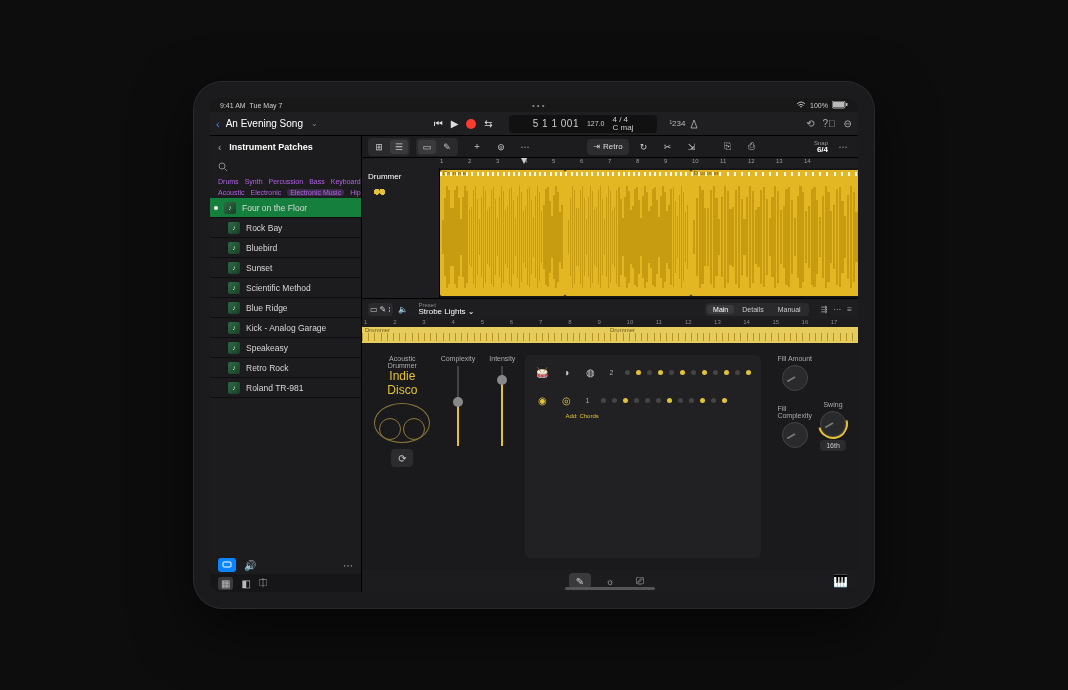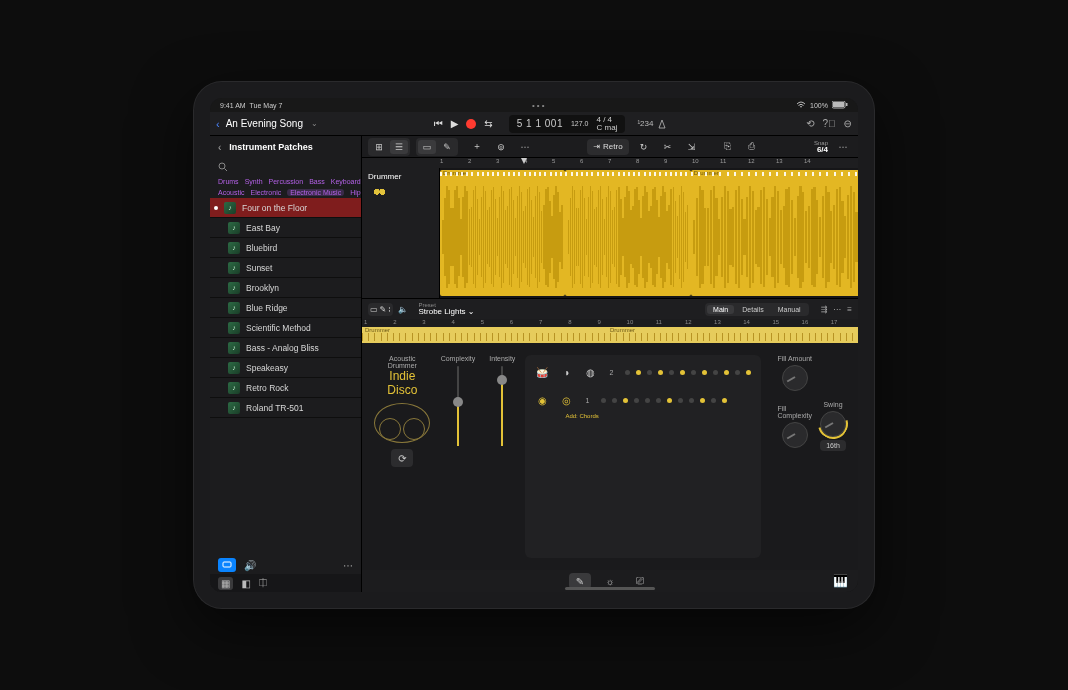--- a/index.html
+++ b/index.html
@@ -55,21 +55,21 @@
     gap: 6px;
     border-bottom: 1px solid #000;
   }
   .topbar .back { color: #4b86ff; font-size: 11px;}
   .topbar .title { color: #fff; font-size: 10px; font-weight: 500;}
   .topbar .title-chev { color: #888; font-size: 8px; margin-left:2px;}
   .topbar .transport { display:flex; gap:8px; margin-left: 110px; align-items:center;}
   .transport .tbtn { color:#ddd; font-size:10px;}
   .transport .record { width:10px;height:10px;border-radius:5px;background:#ff3b30;}
   .lcd {
-    background:#111; border-radius:4px; height:18px; padding:0 8px;
+    background:#111; border-radius:4px; height:18px; padding:0 24px;
     display:flex;align-items:center;gap:8px;font-size:8px;color:#ccc;margin-left:10px;
   }
   .lcd .pos{font-size:10px;letter-spacing:.5px;}
   .lcd .tempo,.lcd .sig{font-size:7px;line-height:1;text-align:center;}
   .stack{display:flex;flex-direction:column;line-height:1;}
   .topbar .feat{margin-left:6px;font-size:8px;color:#bbb;display:flex;gap:4px;align-items:center;}
   .topbar .right-icons{margin-left:auto;display:flex;gap:8px;color:#aaa;font-size:10px;}
 
   
   .body { flex:1; display:flex; min-height:0;}
@@ -78,21 +78,21 @@
   .side-head .back{color:#aaa;font-size:10px;}
   .side-head .title{color:#fff;font-size:9px;font-weight:600;}
   .side-search{height:18px;display:flex;align-items:center;padding:0 8px;color:#888;font-size:9px;}
   .cat-row{display:flex;gap:6px;padding:2px 8px;flex-wrap:nowrap;overflow:hidden;font-size:7px;}
   .chip{color:#b360e6;white-space:nowrap;}
   .chip.sel{background:#3a2b49;border-radius:3px;padding:0 3px;}
   .patch-list{flex:1;overflow:hidden;}
   .patch{height:20px;display:flex;align-items:center;gap:6px;padding:0 8px;font-size:8.5px;color:#d8d8d8;border-bottom:1px solid #0e0e0e;}
   .patch .pic{width:12px;height:12px;background:linear-gradient(135deg,#2d6b45,#1a3e28);border-radius:2px;position:relative;}
   .patch .pic::after{content:"♪";position:absolute;inset:0;display:flex;align-items:center;justify-content:center;font-size:7px;color:#b8e6c8;}
-  .patch.sel{background:#7f1d1d;}
+  .patch.sel{background:#15803d;}
   .patch .dot{width:4px;height:4px;border-radius:2px;background:#fff;margin-left:-4px;}
   .side-foot{height:18px;display:flex;align-items:center;gap:8px;padding:0 8px;background:#1c1c1e;}
   .side-foot .active-btn{background:#0a84ff;border-radius:3px;width:18px;height:14px;display:flex;align-items:center;justify-content:center;}
   .side-foot .more{margin-left:auto;color:#aaa;}
   .bottom-tabs{height:18px;background:#161618;display:flex;align-items:center;gap:8px;padding:0 8px;}
   .bt-ico{color:#bbb;font-size:10px;}
 
   
   .main{flex:1;display:flex;flex-direction:column;min-width:0;}
   .tools{height:22px;background:#1c1c1e;display:flex;align-items:center;gap:6px;padding:0 6px;border-bottom:1px solid #000;}
@@ -270,66 +270,61 @@
       </div>
       <div class="patch-list" id="patch-list">
             <div class="patch sel">
               <span class="dot"></span>
               <span class="pic"></span>
               <span>Four on the Floor</span>
             </div>
             <div class="patch">
               <span style="width:4px"></span>
               <span class="pic"></span>
-              <span>East Bay</span>
+              <span>Rock Bay</span>
             </div>
             <div class="patch">
               <span style="width:4px"></span>
               <span class="pic"></span>
               <span>Bluebird</span>
             </div>
             <div class="patch">
               <span style="width:4px"></span>
               <span class="pic"></span>
               <span>Sunset</span>
             </div>
             <div class="patch">
               <span style="width:4px"></span>
               <span class="pic"></span>
-              <span>Brooklyn</span>
+              <span>Scientific Method</span>
             </div>
             <div class="patch">
               <span style="width:4px"></span>
               <span class="pic"></span>
               <span>Blue Ridge</span>
             </div>
             <div class="patch">
               <span style="width:4px"></span>
               <span class="pic"></span>
-              <span>Scientific Method</span>
-            </div>
-            <div class="patch">
-              <span style="width:4px"></span>
-              <span class="pic"></span>
-              <span>Bass - Analog Bliss</span>
+              <span>Kick - Analog Garage</span>
             </div>
             <div class="patch">
               <span style="width:4px"></span>
               <span class="pic"></span>
               <span>Speakeasy</span>
             </div>
             <div class="patch">
               <span style="width:4px"></span>
               <span class="pic"></span>
               <span>Retro Rock</span>
             </div>
             <div class="patch">
               <span style="width:4px"></span>
               <span class="pic"></span>
-              <span>Roland TR-501</span>
+              <span>Roland TR-981</span>
             </div>
           </div>
       <div class="side-foot">
         <span class="active-btn">
           <svg width="10" height="8" viewBox="0 0 10 8">
                 <rect x="1" y="1" width="8" height="5" rx="1" stroke="#fff" fill="none"></rect>
               </svg>
         </span>
         <span style="color:#ccc;">🔊</span>
         <span class="more">⋯</span>

